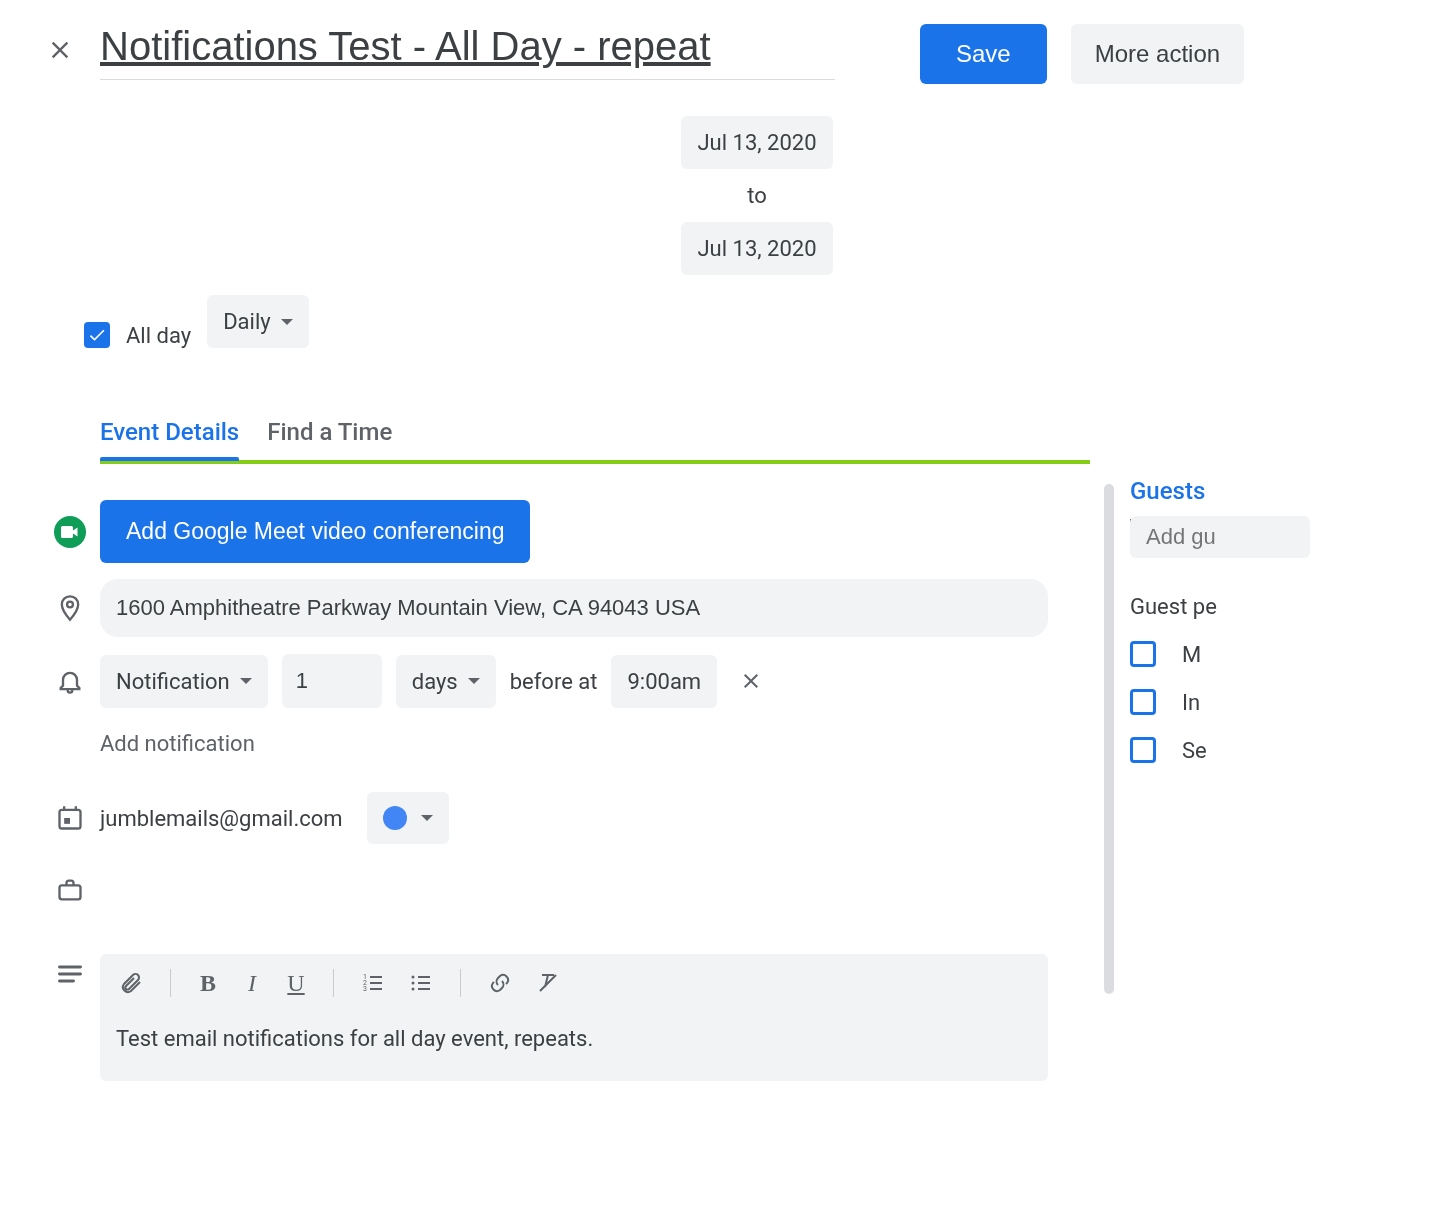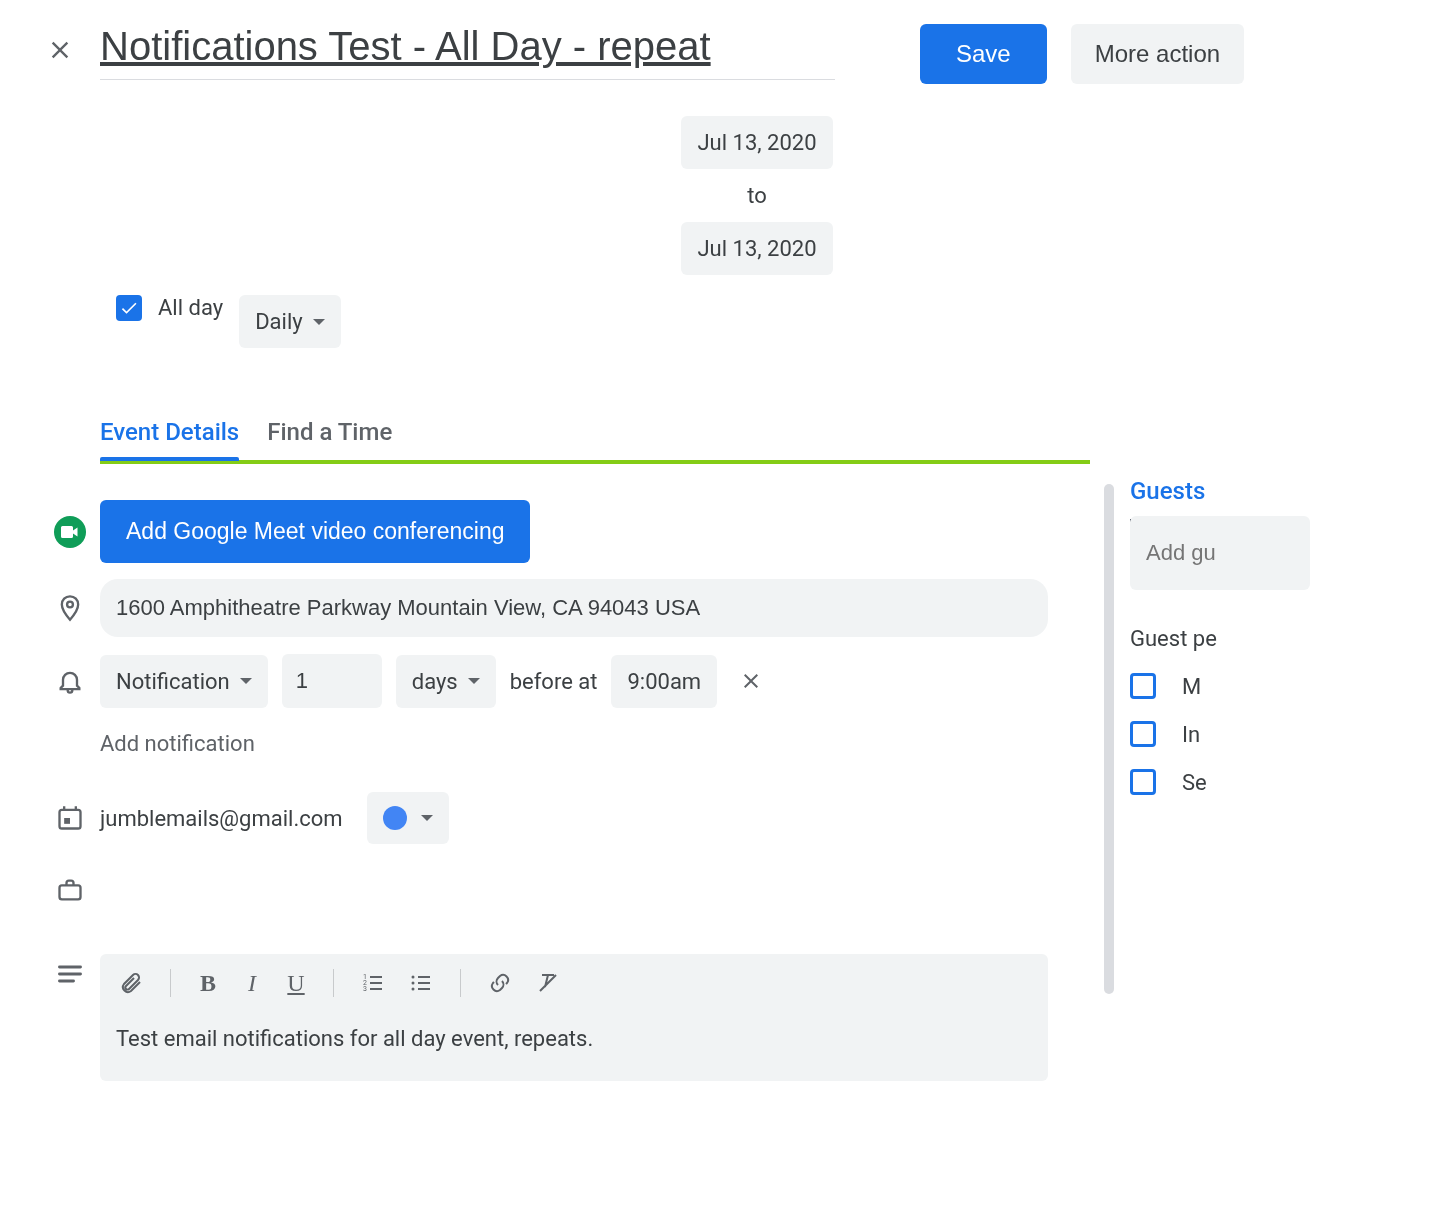--- a/index.html
+++ b/index.html
@@ -79,24 +79,24 @@
   .chip {
     background: #f1f3f4;
     color: #3c4043;
     font-size: 22px;
     padding: 14px 16px;
     border-radius: 6px;
     cursor: pointer;
   }
   .to-label { font-size: 22px; color: #3c4043; }
   .allday-row {
-    margin-left: 76px;
+    margin-left: 44px;
     margin-top: 20px;
     display: flex;
-    align-items: flex-start;
+    align-items: flex-end;
     gap: 16px;
   }
   .checkbox {
     width: 26px; height: 26px;
     background: #1a73e8;
     border-radius: 4px;
     display: flex; align-items: center; justify-content: center;
     cursor: pointer;
   }
   .checkbox svg { width: 20px; height: 20px; fill: #fff; }
@@ -288,21 +288,21 @@
     border-bottom: 4px solid #0f172a;
     display: inline-block;
     margin-top: -92px;
   }
   .add-guests {
     margin-top: 32px;
     background: #f1f3f4;
     border: none;
     font-size: 22px;
     color: #5f6368;
-    padding: 24px 16px;
+    padding: 8px 16px;
     border-radius: 6px;
     width: 180px;
   }
   .guest-perm {
     margin-top: 36px;
     font-size: 22px;
     color: #3c4043;
   }
   .perm-row {
     display: flex; align-items: center; gap: 26px;

